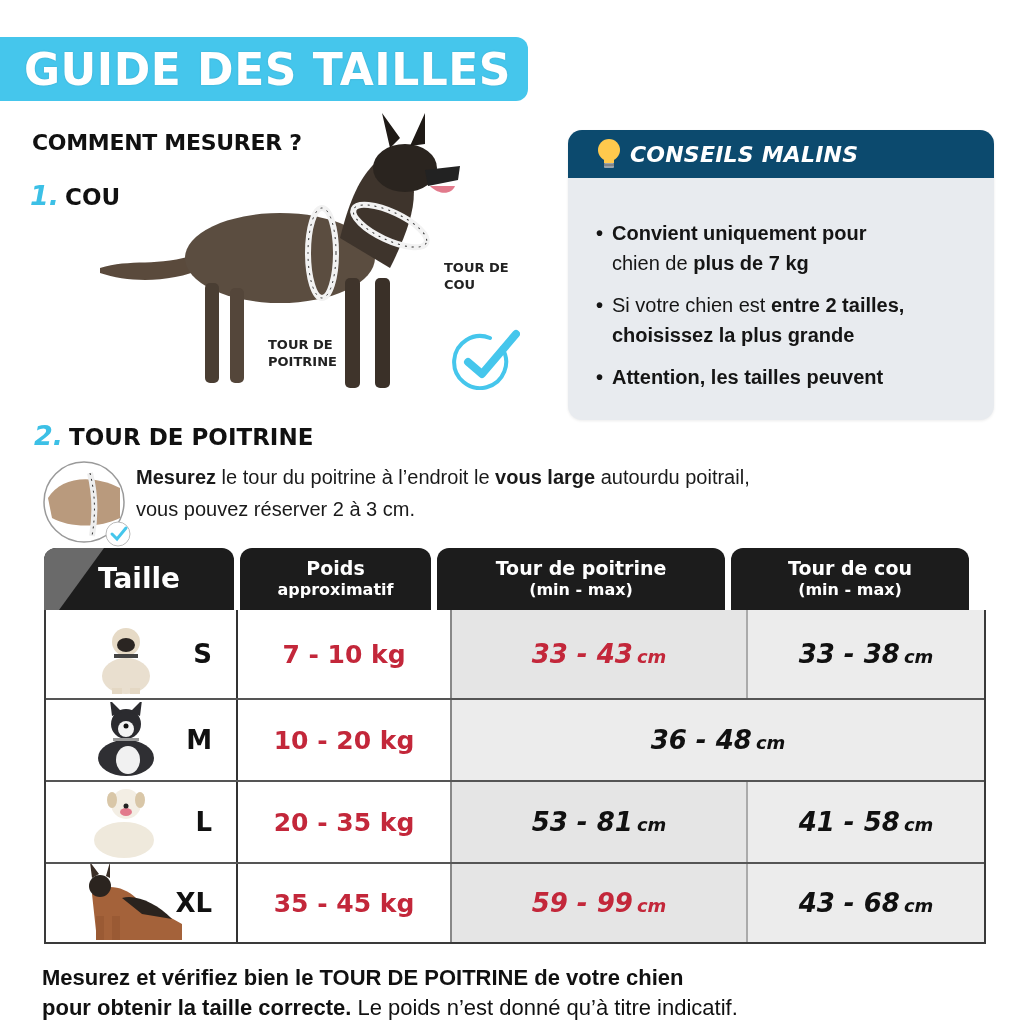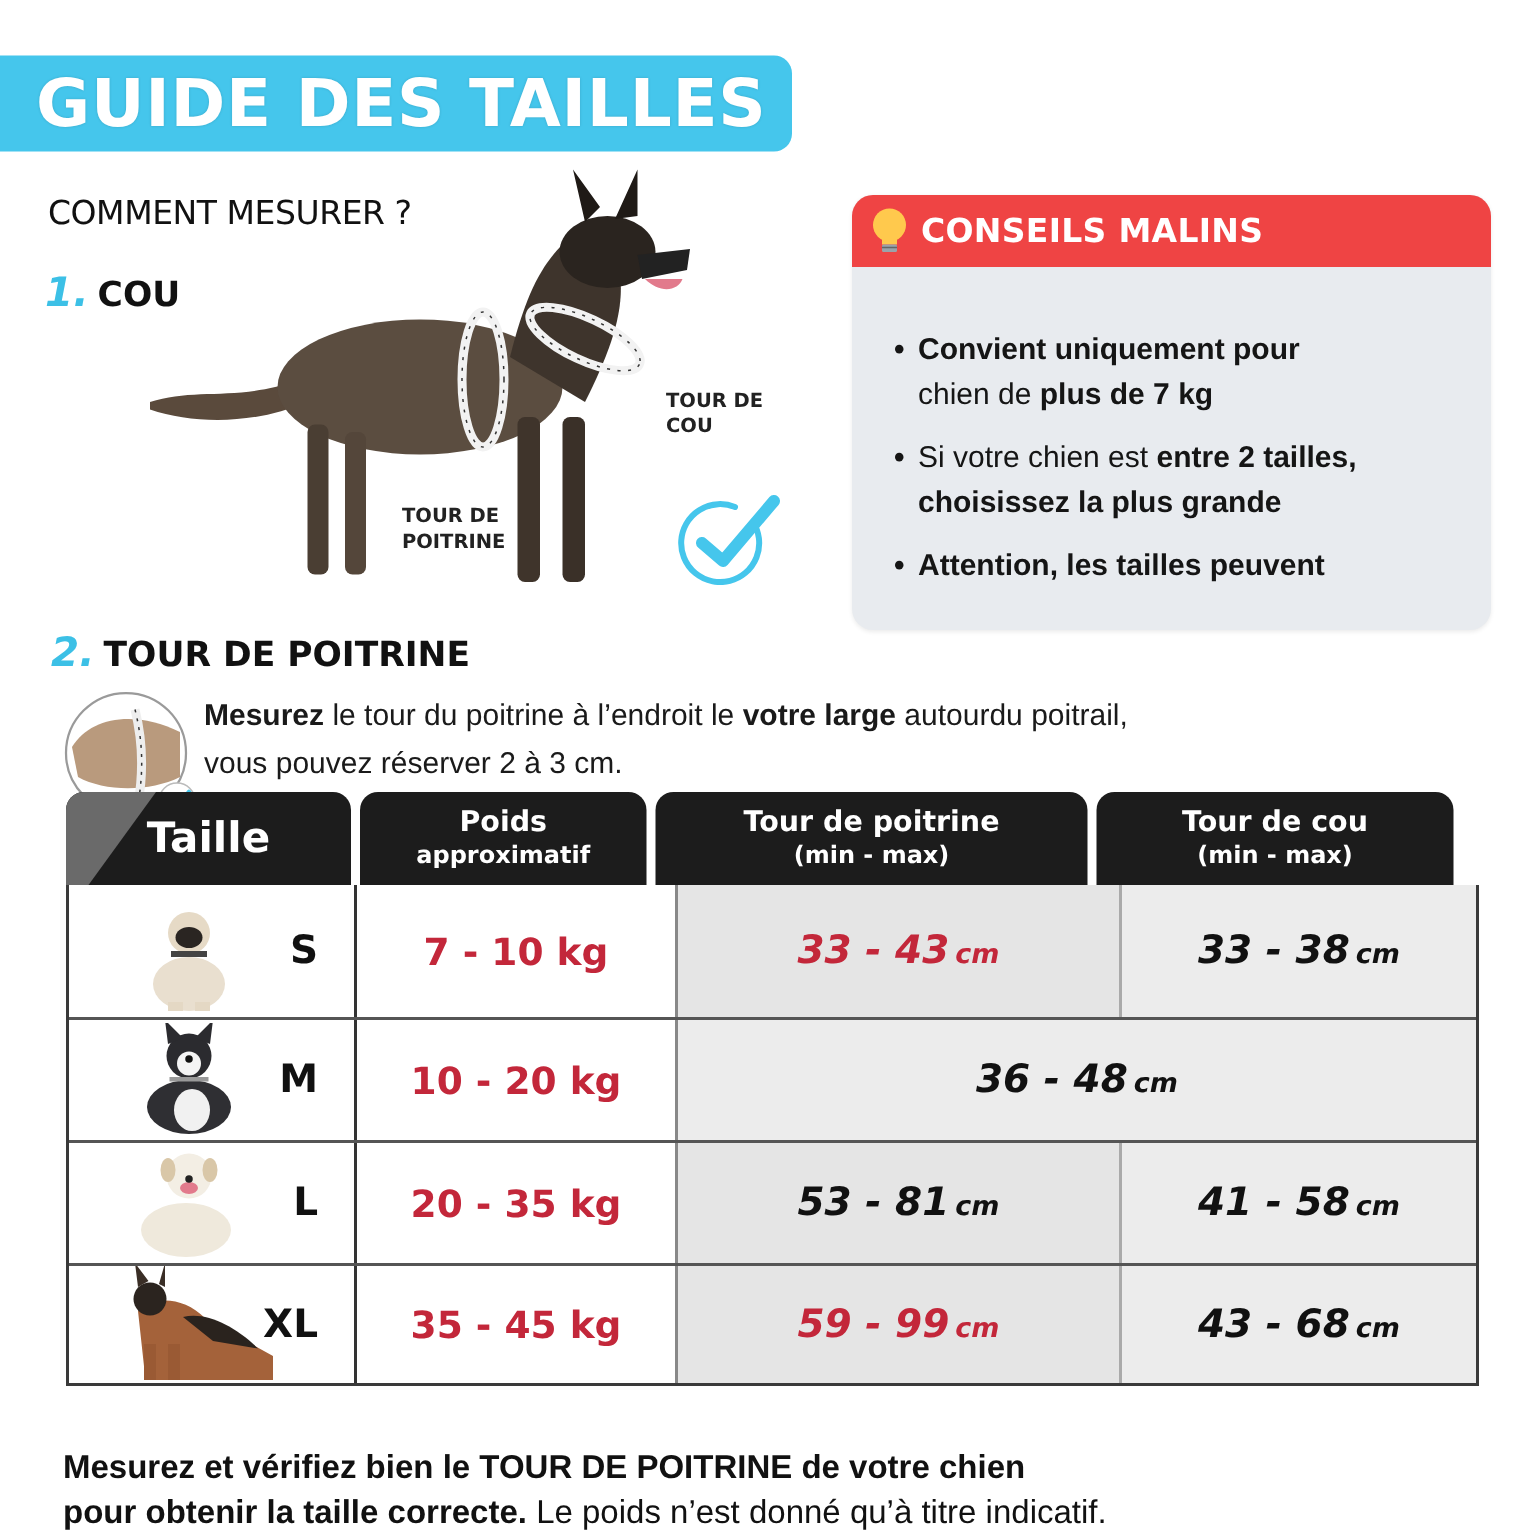--- a/index.html
+++ b/index.html
@@ -11,55 +11,55 @@
     position: absolute; left: -10px; top: 37px; width: 538px; height: 64px;
     background: #45c6ec; border-radius: 0 12px 12px 0;
     display: flex; align-items: center; padding-left: 34px;
   }
   .title-banner h1 {
     font-family: "DejaVu Sans", sans-serif; font-weight: bold; font-size: 44px;
     color: #fff; letter-spacing: 0.5px;
     text-shadow: 0 0 2px rgba(0,0,0,0.15);
   }
 
-  .h-measure { position: absolute; left: 32px; top: 130px; font-family: "DejaVu Sans", sans-serif; font-weight: normal; font-size: 22px; letter-spacing: -0.3px; }
+  .h-measure { position: absolute; left: 32px; top: 130px; font-family: "DejaVu Sans", sans-serif; font-weight: bold; font-size: 22px; letter-spacing: -0.3px; }
   .step { position: absolute; font-family: "DejaVu Sans", sans-serif; font-weight: bold; font-size: 23px; display: flex; align-items: baseline; gap: 6px; }
   .step .num { color: #3cc0e6; font-style: italic; font-size: 27px; }
   .step-1 { left: 30px; top: 180px; }
   .step-2 { left: 34px; top: 420px; }
 
   
   .hero-dog { position: absolute; left: 90px; top: 108px; width: 380px; height: 300px; }
   .dog-label { position: absolute; font-family: "DejaVu Sans", sans-serif; font-weight: bold; font-size: 13px; line-height: 17px; color: #222; }
   .label-cou { left: 444px; top: 259px; }
   .label-poitrine { left: 268px; top: 336px; }
   .big-check { position: absolute; left: 450px; top: 328px; width: 70px; height: 62px; }
 
   
   .tips-card {
     position: absolute; left: 568px; top: 130px; width: 426px; height: 290px;
     background: #e8ebef; border-radius: 14px; overflow: hidden;
     box-shadow: 0 1px 3px rgba(0,0,0,0.08);
   }
   .tips-header {
-    height: 48px; background: #ef4444; display: flex; align-items: center; padding-left: 12px; gap: 8px;
+    height: 48px; background: #0c4a6e; display: flex; align-items: center; padding-left: 28px; gap: 8px; font-style: italic;
   }
   .tips-header .title { font-family: "DejaVu Sans", sans-serif; font-weight: bold; font-size: 22px; color: #fff; letter-spacing: 0.2px; }
   .tips-list { list-style: none; padding: 20px 0 0 28px; margin-top: 20px; }
   .tips-list li { position: relative; padding-left: 16px; font-size: 20px; line-height: 30px; margin-bottom: 12px; color: #151515; }
   .tips-list li::before { content: "•"; position: absolute; left: 0; top: 0; font-weight: bold; }
   .tips-list b { font-weight: bold; }
 
   
   .chest-thumb { position: absolute; left: 40px; top: 458px; width: 92px; height: 92px; }
   .chest-text { position: absolute; left: 136px; top: 461px; font-size: 20px; line-height: 32px; color: #1a1a1a; }
   .chest-text b { font-weight: bold; }
 
   
-  .table { position: absolute; left: 44px; top: 528px; width: 942px; }
+  .table { position: absolute; left: 44px; top: 548px; width: 942px; }
   .thead { display: flex; gap: 6px; height: 62px; }
   .th {
     background: #1c1c1c; color: #fff; border-radius: 12px 12px 0 0;
     display: flex; flex-direction: column; align-items: center; justify-content: center;
     font-family: "DejaVu Sans", sans-serif; font-weight: bold; position: relative; overflow: hidden;
   }
   .th .l1 { font-size: 19px; line-height: 22px; }
   .th .l2 { font-size: 16px; line-height: 22px; }
   .th-size { width: 190px; }
   .th-size::before { content: ""; position: absolute; left: 0; top: 0; width: 60px; height: 62px; background: #6a6a6a; clip-path: polygon(0 0, 100% 0, 25% 100%, 0 100%); }
@@ -171,21 +171,21 @@
 <svg class="chest-thumb" viewBox="0 0 92 92">
   <circle cx="44" cy="44" r="40" fill="#fff" stroke="#9a9a9a" stroke-width="1.5"></circle>
   <path d="M8 40 C20 20 50 15 80 30 L80 60 C60 70 30 70 12 60 Z" fill="#b99a7d"></path>
   <path d="M50 15 C55 35 56 55 52 78" fill="none" stroke="#eee" stroke-width="6"></path>
   <path d="M50 15 C55 35 56 55 52 78" fill="none" stroke="#333" stroke-width="1" stroke-dasharray="2 4"></path>
   <circle cx="78" cy="76" r="12" fill="#fff" stroke="#bbb" stroke-width="1"></circle>
   <path d="M72 76 L77 81 L86 70" fill="none" stroke="#45c6ec" stroke-width="3" stroke-linecap="round"></path>
 </svg>
 
 <div class="chest-text">
-  <b>Mesurez</b><span> le tour du poitrine à l’endroit le </span><b>votre large</b><span> autourdu poitrail,</span><br>
+  <b>Mesurez</b><span> le tour du poitrine à l’endroit le </span><b>vous large</b><span> autourdu poitrail,</span><br>
   <span>vous pouvez réserver 2 à 3 cm.</span>
 </div>
 
 <div class="table">
   <div class="thead">
     <div class="th th-size">
       <span class="l1">Taille</span>
     </div>
     <div class="th th-weight">
       <span class="l1">Poids</span>

